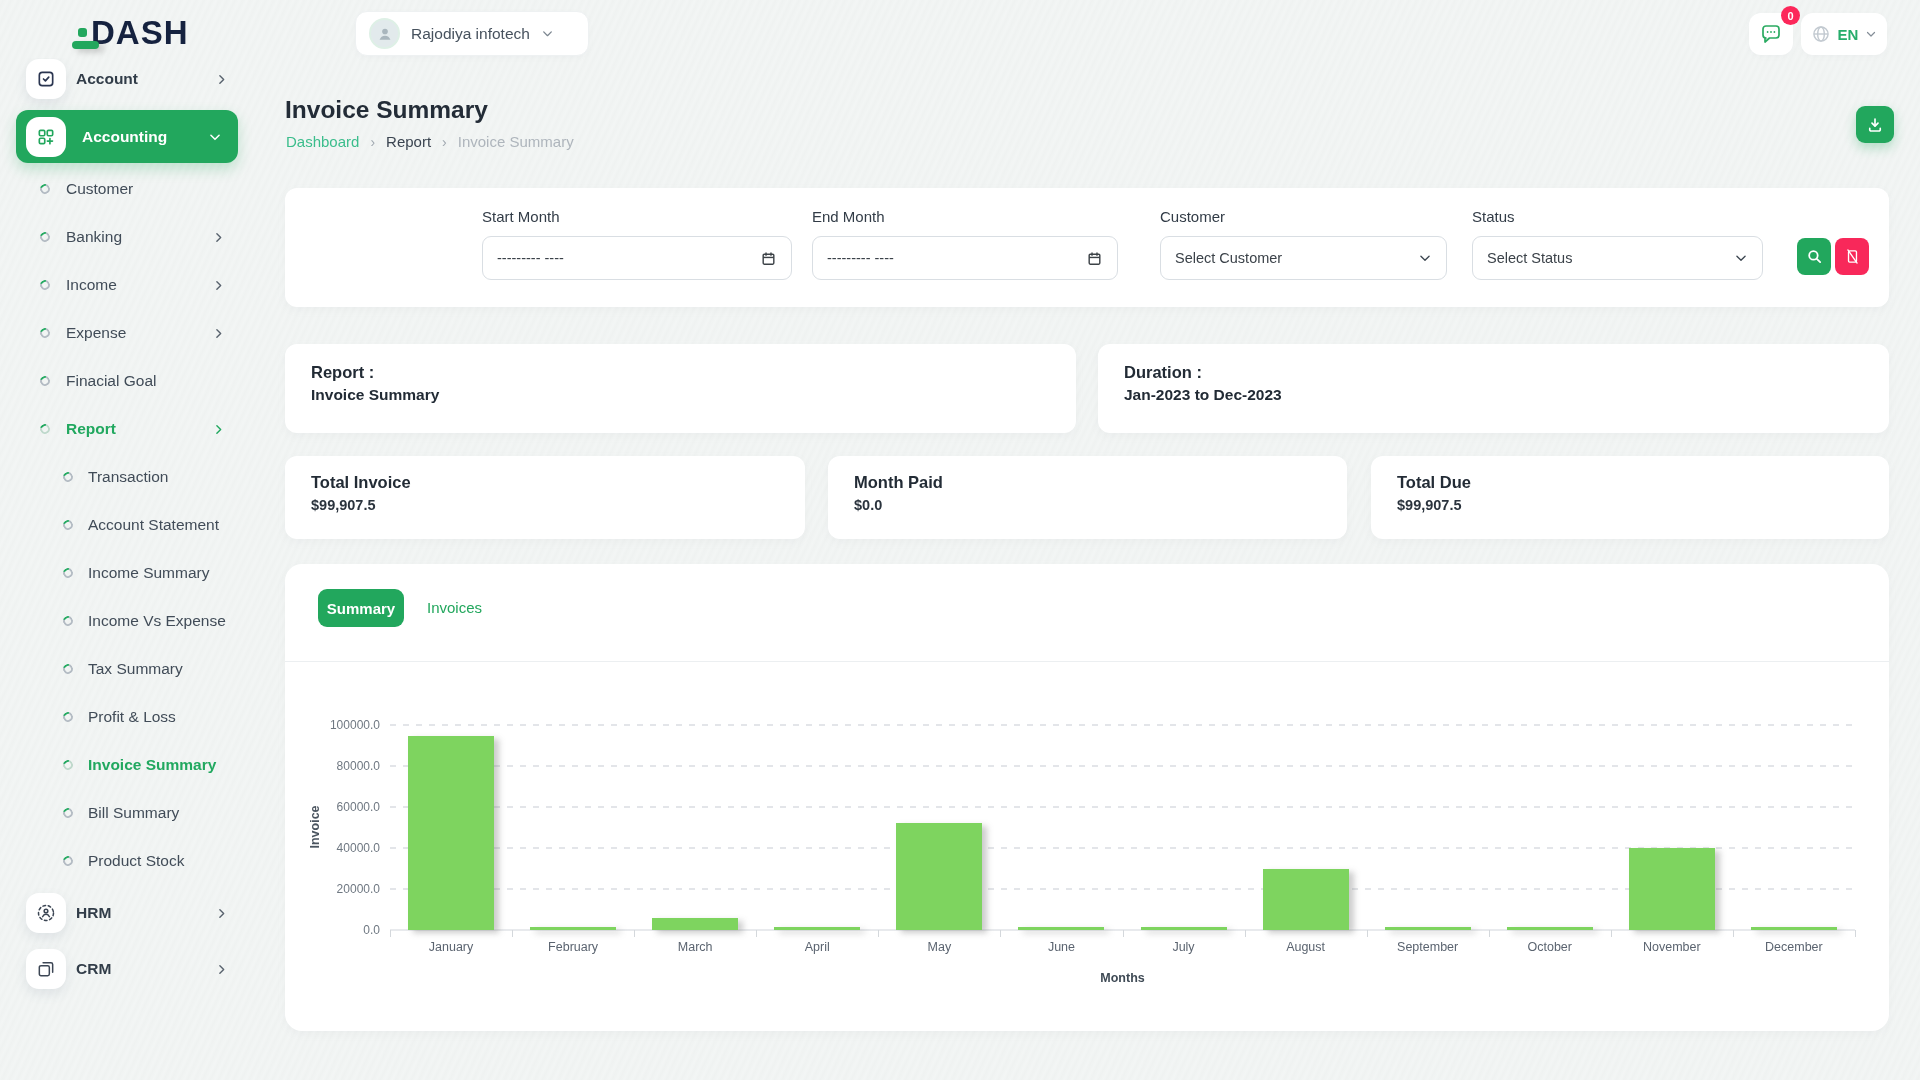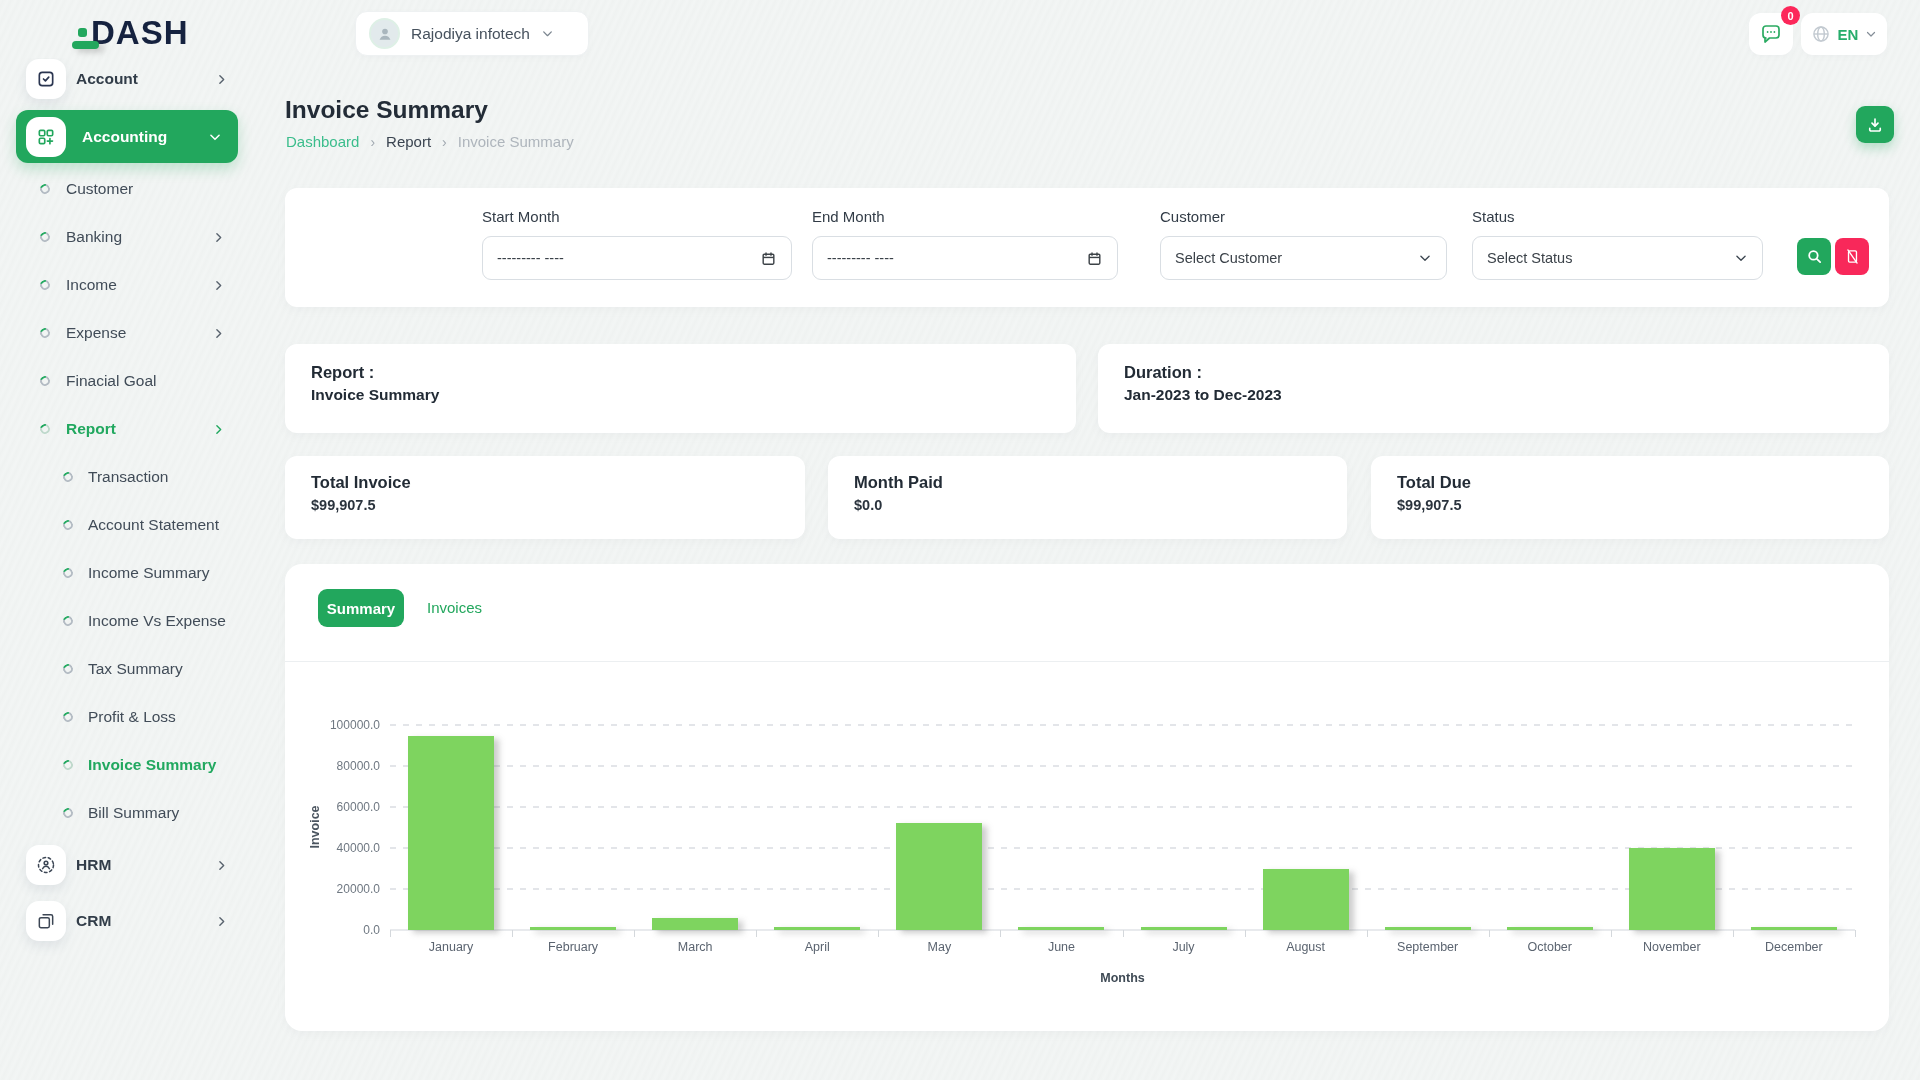--- a/index.html
+++ b/index.html
@@ -243,20 +243,24 @@
           <span class="s-label">Profit &amp; Loss</span>
         </div>
         <div class="s-row item sub active">
           <span class="bullet"></span>
           <span class="s-label">Invoice Summary</span>
         </div>
         <div class="s-row item sub">
           <span class="bullet"></span>
           <span class="s-label">Bill Summary</span>
         </div>
+        <div class="s-row item sub">
+          <span class="bullet"></span>
+          <span class="s-label">Product Stock</span>
+        </div>
         <div class="s-row section big">
           <span class="icon-box">
             <svg width="20" height="20" viewBox="0 0 24 24" fill="none" stroke="#3c4654" stroke-width="1.8" stroke-linecap="round">
               <circle cx="12" cy="12" r="9" stroke-dasharray="3.2 3.2"></circle>
               <circle cx="12" cy="9.6" r="2.2"></circle>
               <path d="M7.9 16.4c.8-1.9 2.3-2.9 4.1-2.9s3.3 1 4.1 2.9"></path>
             </svg>
           </span>
           <span class="s-label">HRM</span>
           <span class="s-chev">

